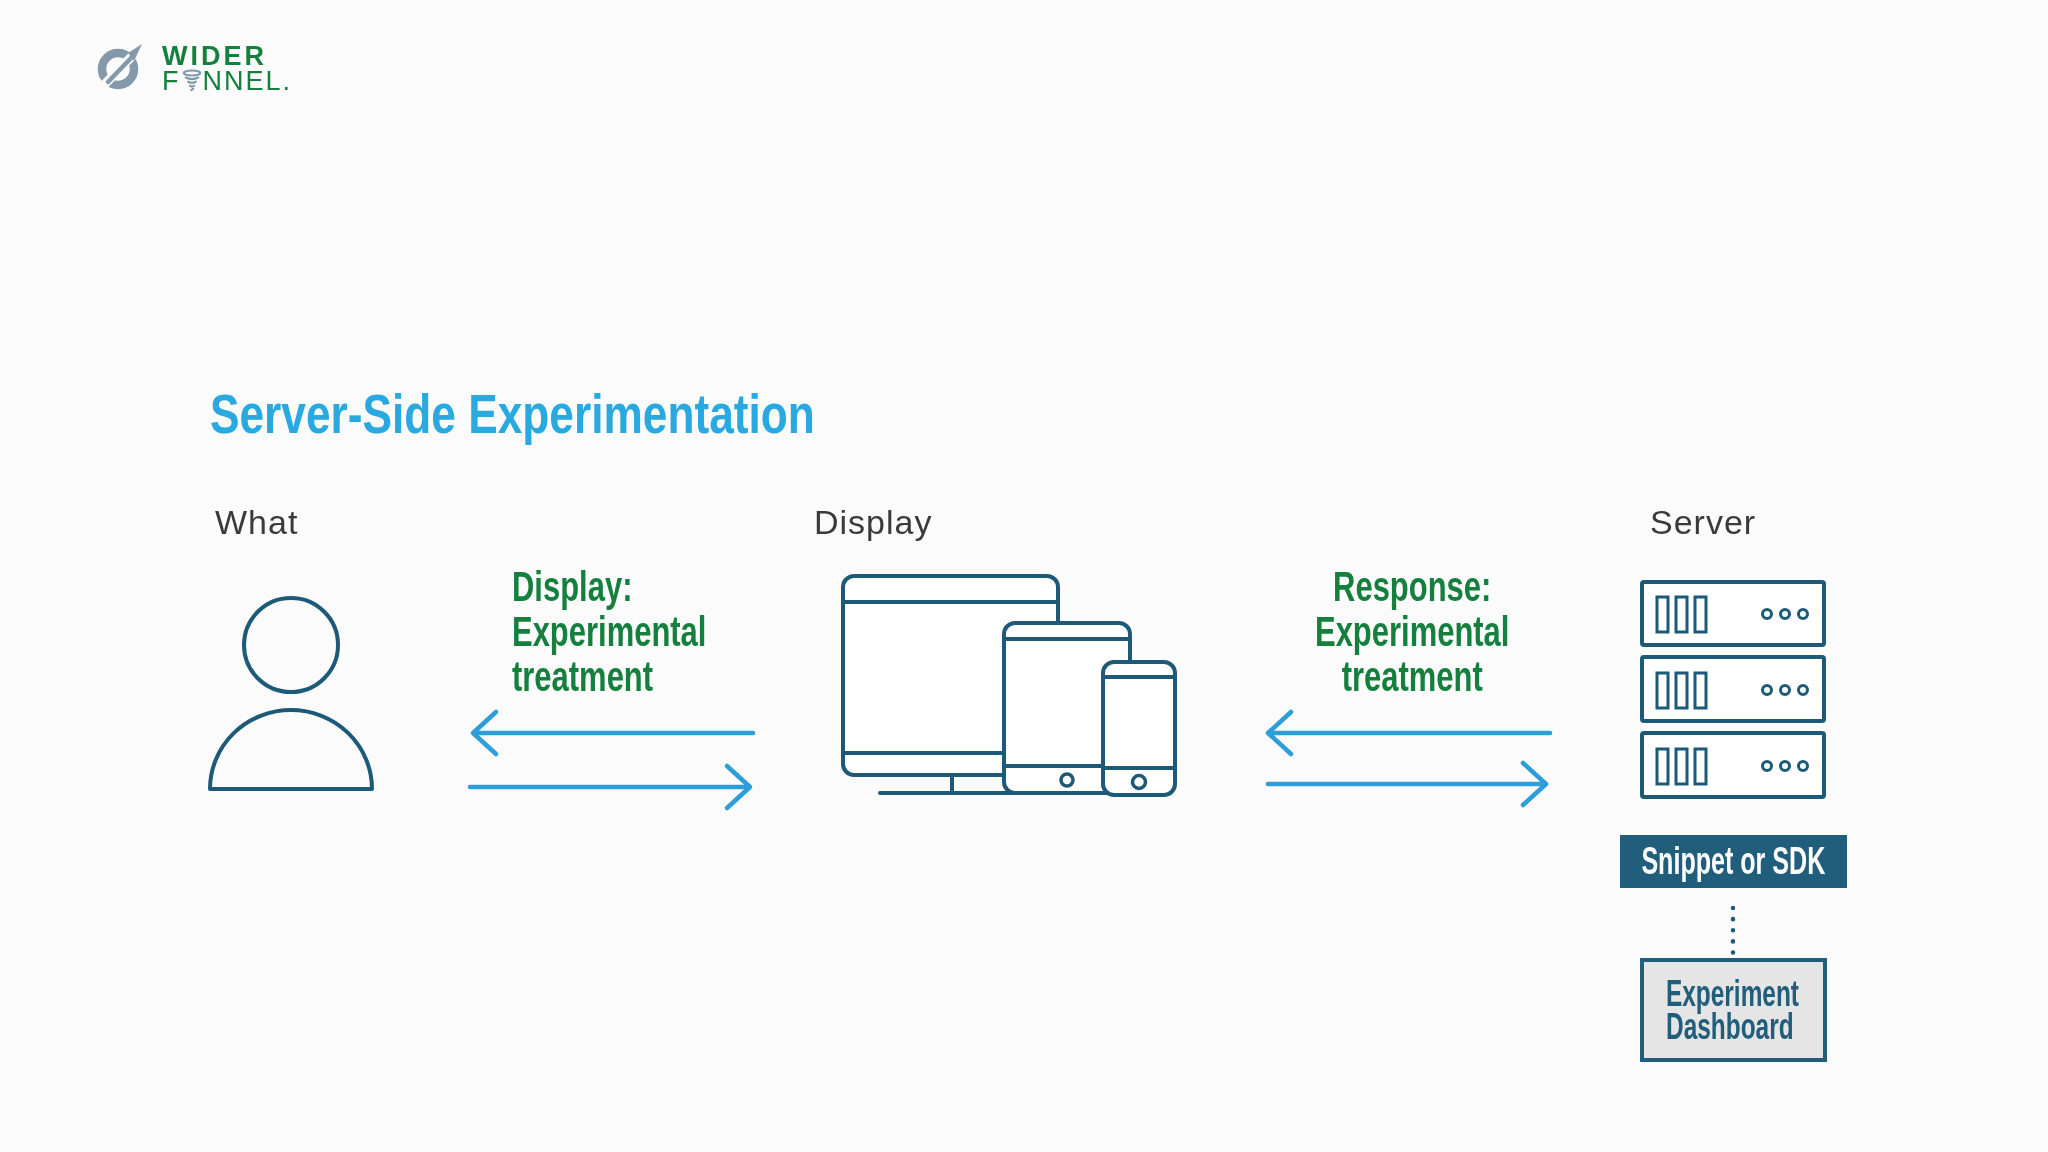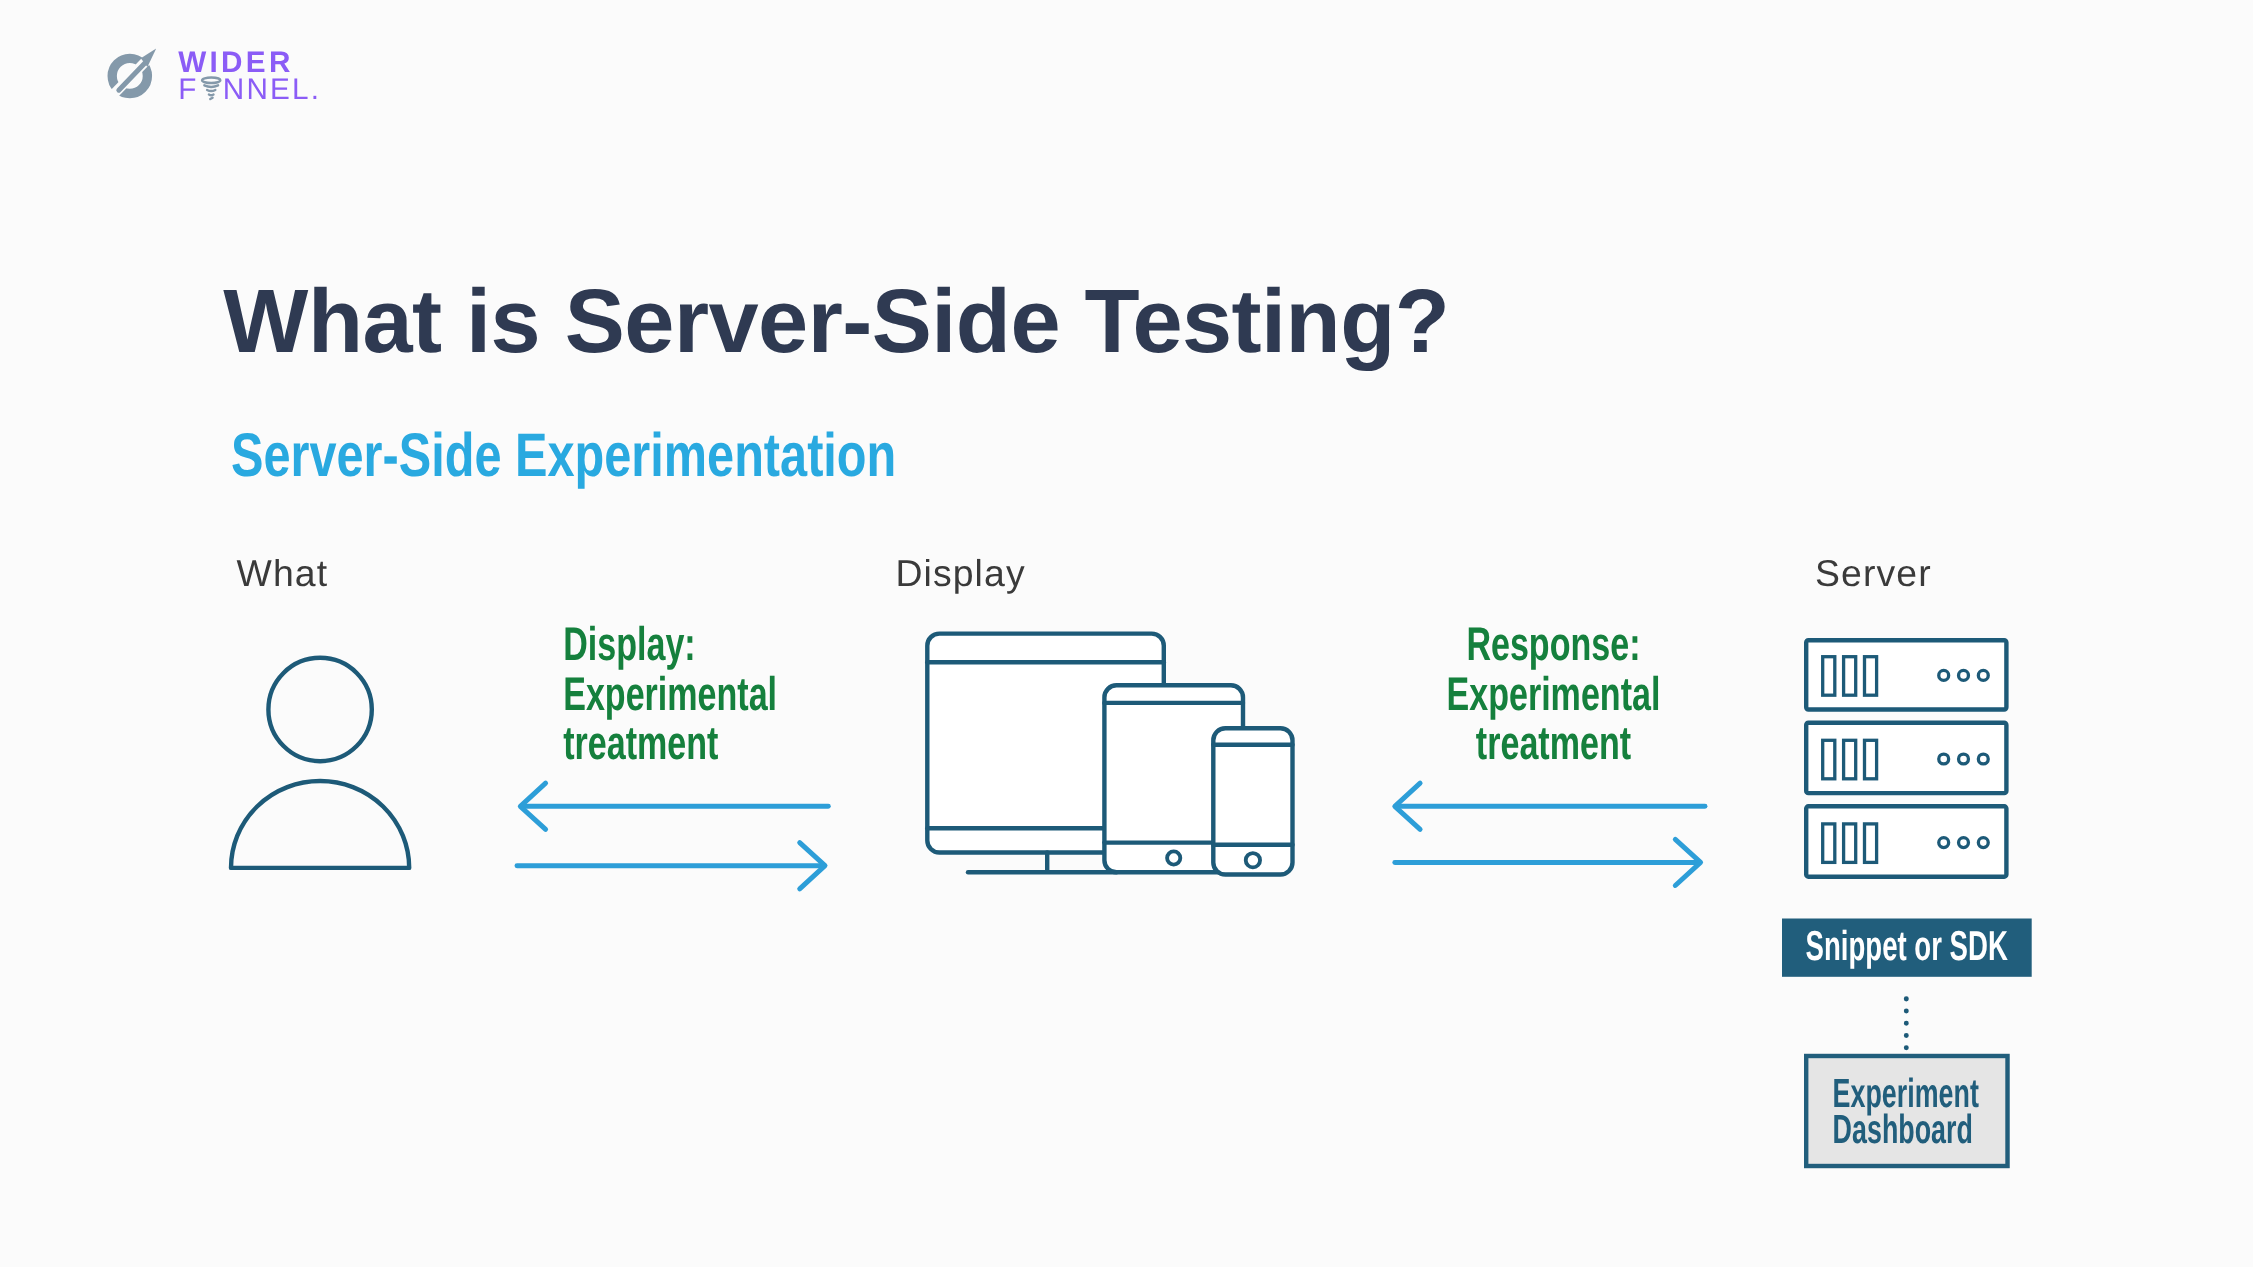--- a/index.html
+++ b/index.html
@@ -6,21 +6,21 @@
   .canvas{
     position:relative;width:2048px;height:1152px;background:#fbfbfb;
     font-family:"Liberation Sans",sans-serif;overflow:hidden;
   }
   svg{display:block;}
   .artwork{position:absolute;left:0;top:0;}
 
   
   .logo{position:absolute;left:96px;top:40px;display:flex;align-items:flex-start;}
   .logo-icon{margin-right:14px;}
-  .wordmark{padding-top:4px;color:#8b5cf6;}
+  .wordmark{padding-top:4px;color:#15803d;}
   .wm-top{font-size:27px;font-weight:700;letter-spacing:3px;line-height:25px;}
   .wm-bottom{font-size:27px;font-weight:400;letter-spacing:2px;line-height:23px;display:flex;align-items:flex-end;}
   .funnel-glyph{margin:0 1px 1px 1px;}
 
   
   .title{
     position:absolute;left:203px;top:252px;line-height:1;
     font-size:82px;font-weight:700;color:#2f3a52;letter-spacing:-0.5px;white-space:nowrap;
   }
   .subtitle{
@@ -164,21 +164,20 @@
             <path d="M7.5 15 Q12 17.5 16.5 15"></path>
             <path d="M9.5 20 Q12 21.5 14.5 20"></path>
             <path d="M11 25 L13.5 23.5"></path>
           </g>
         </svg>
         <span>NNEL.</span>
       </div>
     </div>
   </div>
 
-  <div class="title">What is Server-Side Testing?</div>
   <div class="subtitle">Server-Side Experimentation</div>
 
   <div class="node-label label-user">What</div>
   <div class="node-label label-client">Display</div>
   <div class="node-label label-server">Server</div>
 
   <div class="flow-text flow-display">
     <div class="ln">Display:</div>
     <div class="ln">Experimental</div>
     <div class="ln">treatment</div>

